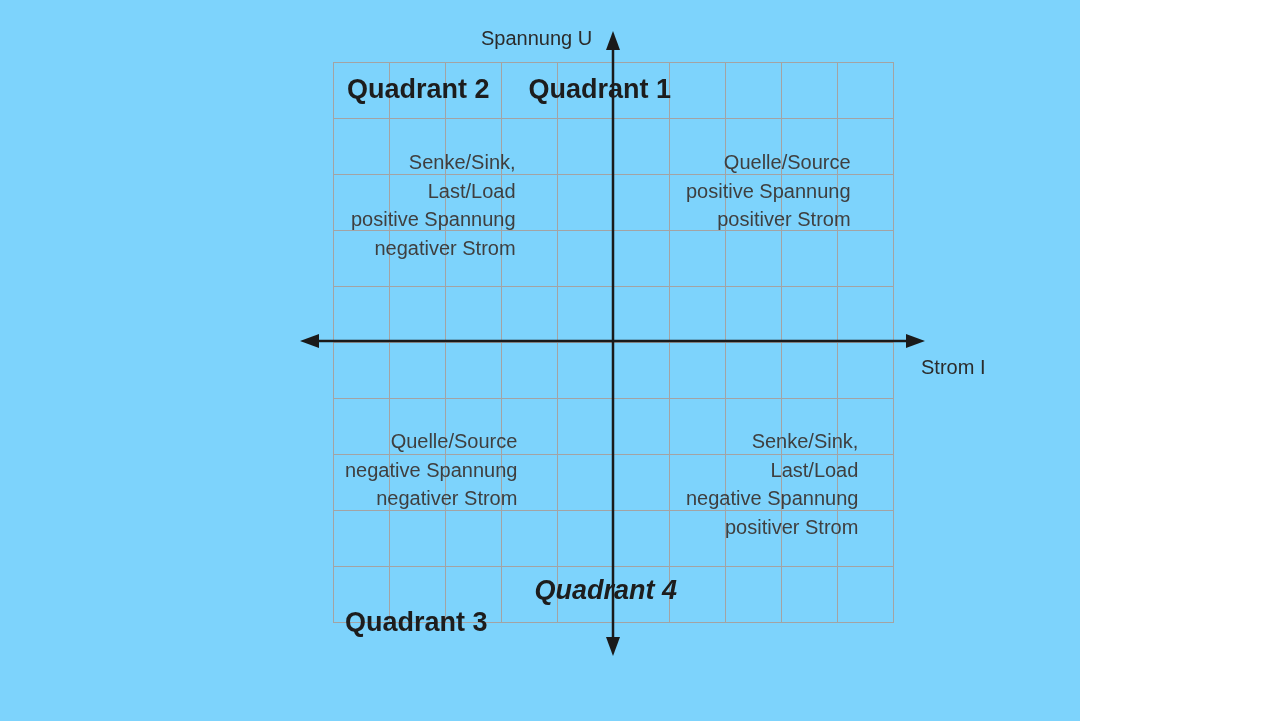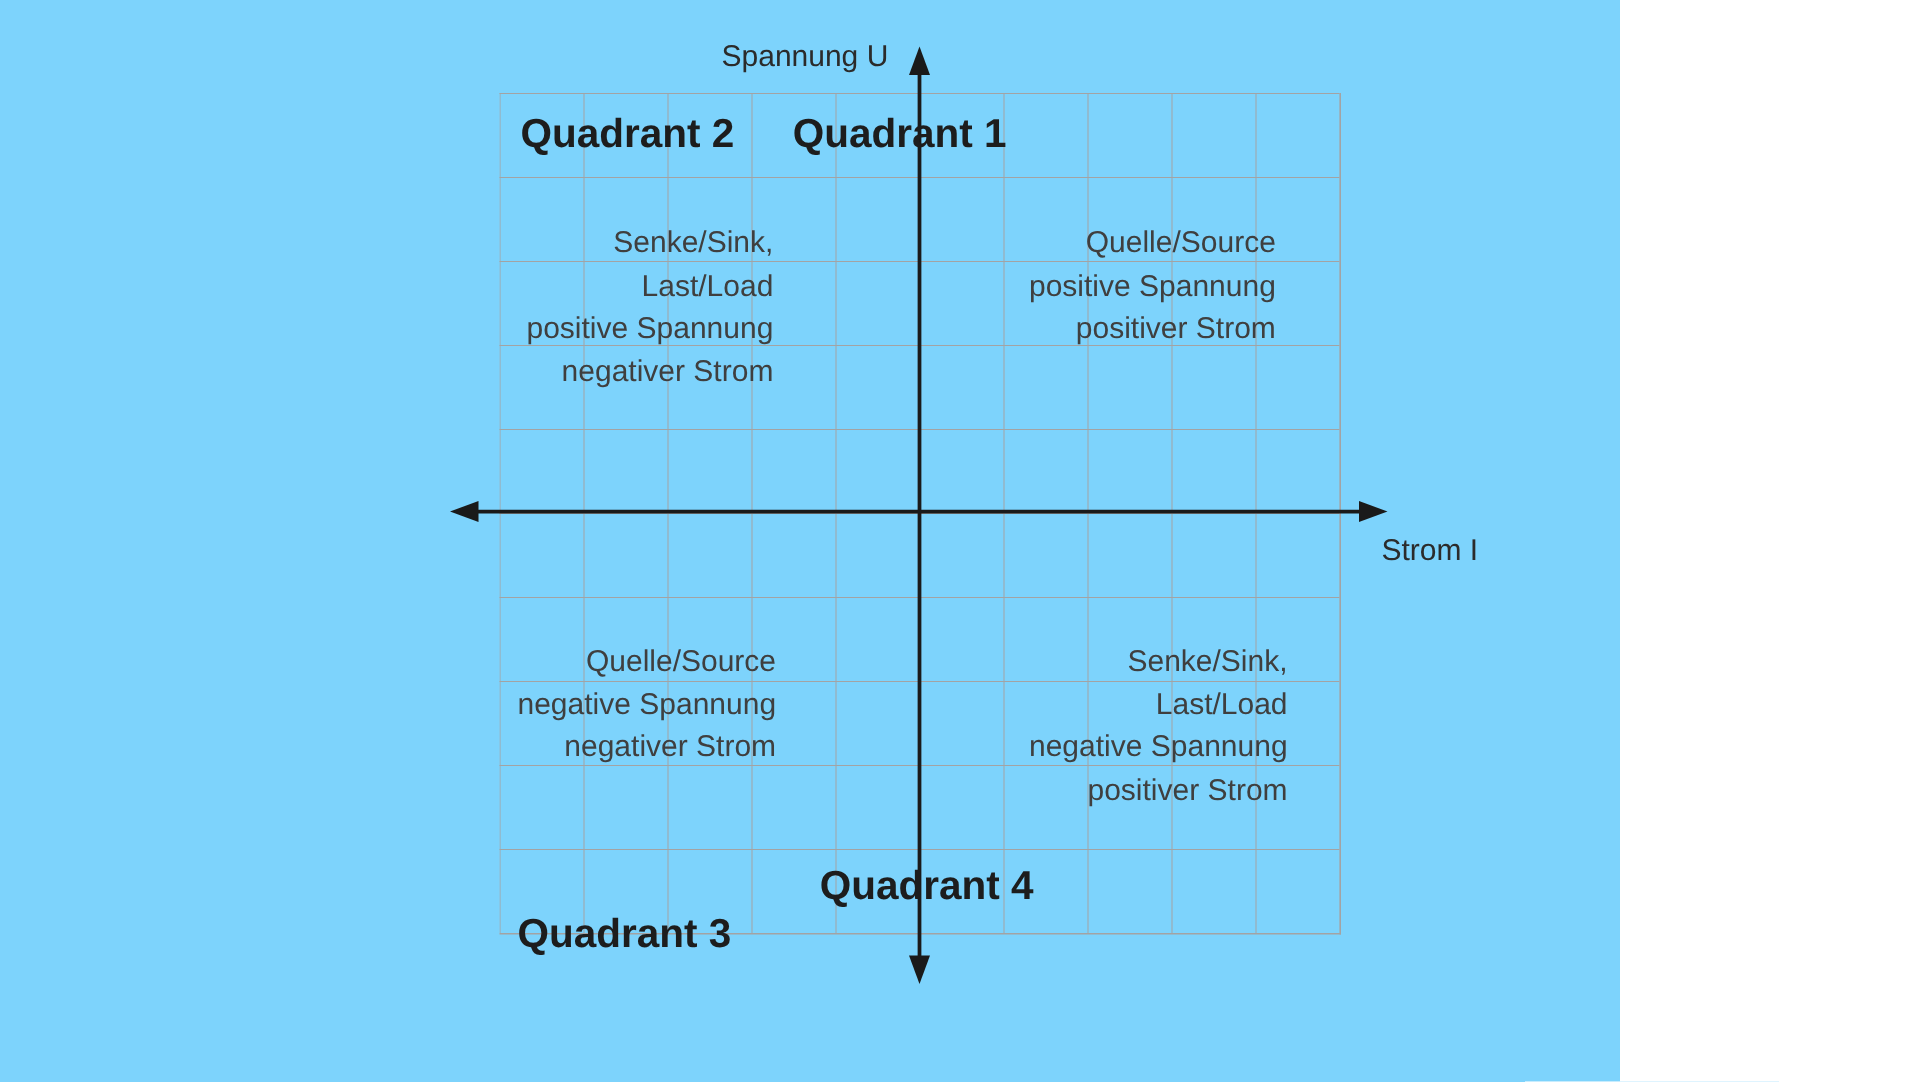--- a/index.html
+++ b/index.html
@@ -48,21 +48,21 @@
     position: absolute;
     font-size: 27px;
     font-weight: bold;
     color: #1d1d1d;
     line-height: 24px;
     white-space: nowrap;
   }
   .q2-title { left: 347px; top: 77px; }
   .q1-title { right: 409px; top: 77px; }
   .q3-title { left: 345px; top: 610px; }
-  .q4-title { right: 391px; top: 578px; }
+  .q4-title { right: 403px; top: 578px; font-style: italic; }
   .q-block {
     position: absolute;
     font-size: 20px;
     line-height: 28.5px;
     color: #3f3f3f;
     white-space: nowrap;
     text-align: right;
   }
   .q2-block { left: 351px; top: 148px; }
   .q1-block { left: 686px; top: 148px; }

